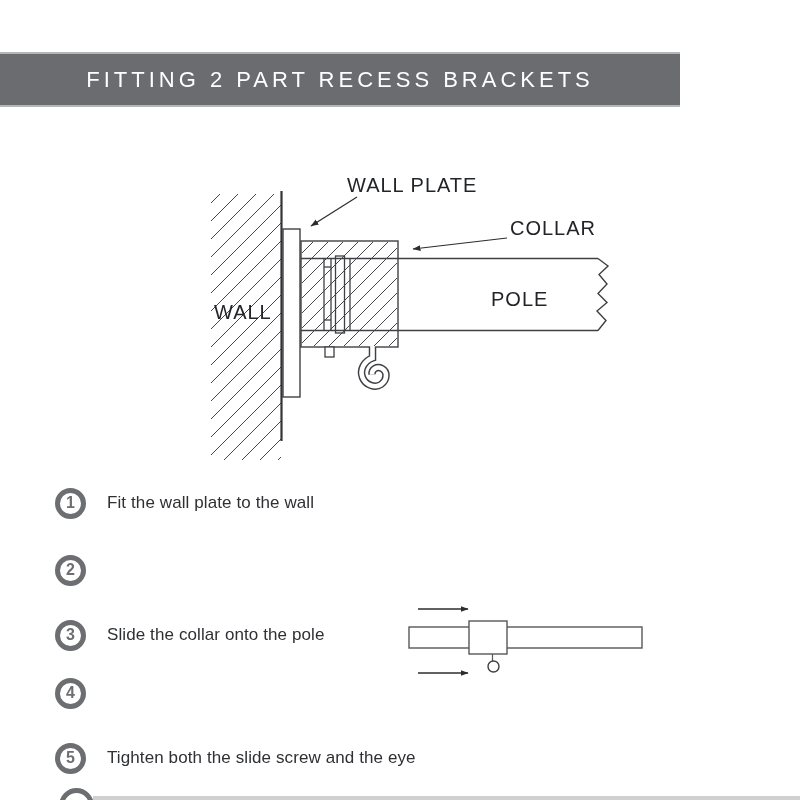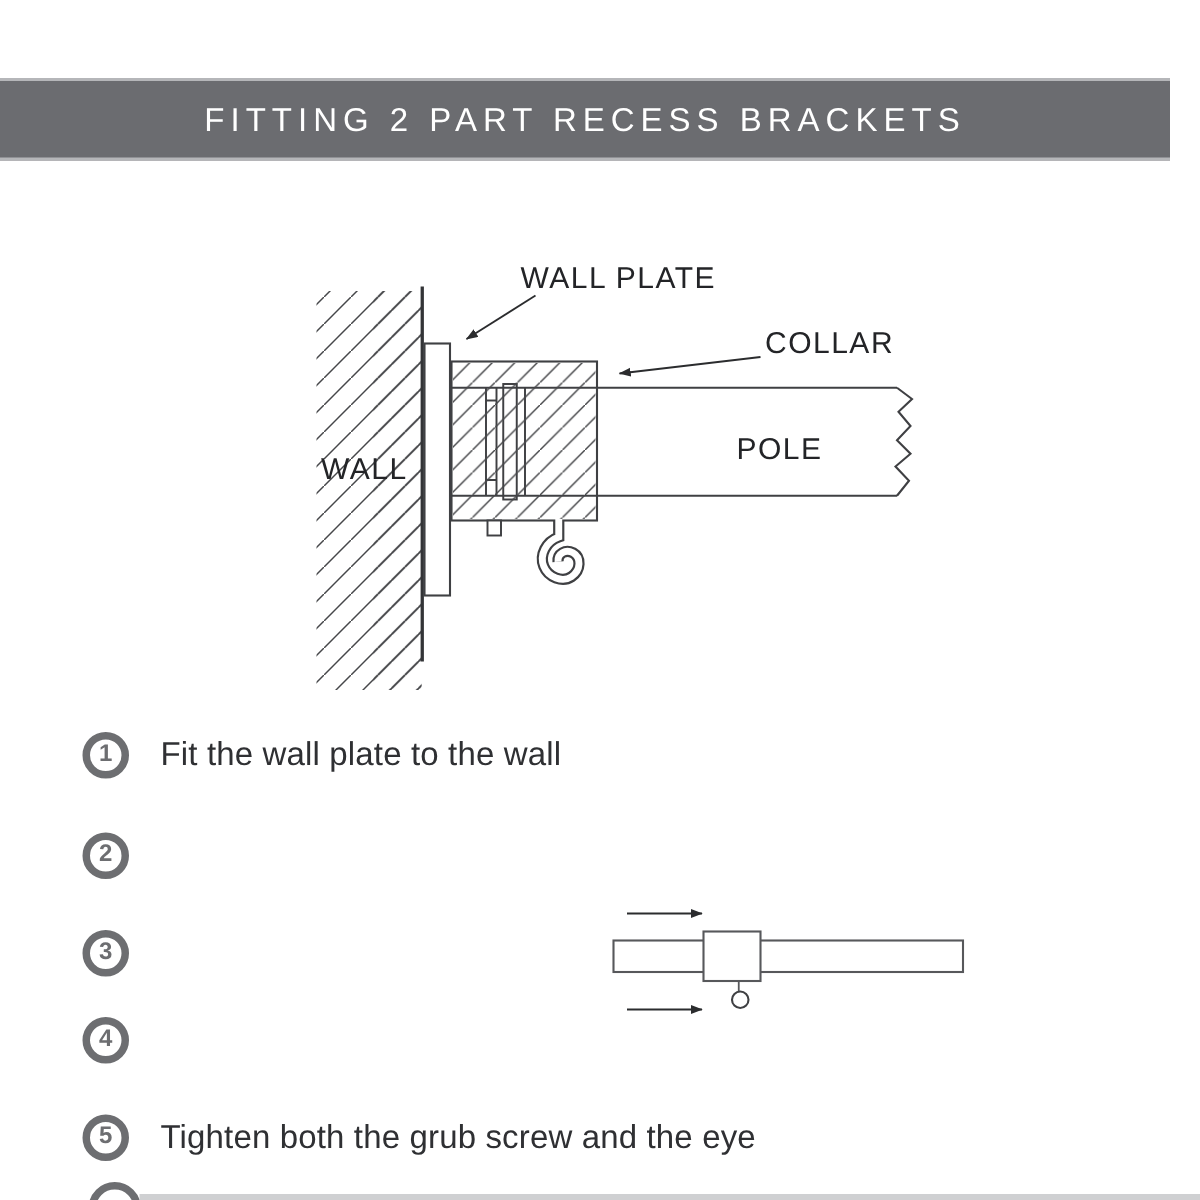--- a/index.html
+++ b/index.html
@@ -4,21 +4,21 @@
 <style>
   html,body{margin:0;padding:0;}
   body{
     width:800px;height:800px;position:relative;overflow:hidden;
     background:#ffffff;
     font-family:"Liberation Sans", sans-serif;
     -webkit-font-smoothing:antialiased;
   }
   
   .header-bar{
-    position:absolute;left:0;top:52px;width:780px;height:55px;
+    position:absolute;left:0;top:52px;width:680px;height:55px;
     background:#6b6c70;
     border-top:2px solid #b5b6b9;border-bottom:2px solid #b5b6b9;
     box-sizing:border-box;
     display:flex;align-items:center;justify-content:center;
   }
   .header-bar .title{
     color:#ffffff;font-size:22px;font-weight:400;
     letter-spacing:4px;white-space:pre;
   }
   
@@ -34,21 +34,21 @@
   }
   .step-badge{
     flex:0 0 auto;width:31px;height:31px;box-sizing:border-box;
     border:5px solid #6d6e71;border-radius:50%;
     display:flex;align-items:center;justify-content:center;
   }
   .step-badge span{
     color:#6d6e71;font-size:16px;font-weight:bold;line-height:1;
   }
   .step-text{
-    color:#2f3033;font-size:22px;letter-spacing:0.1px;white-space:pre;
+    color:#2f3033;font-size:17px;letter-spacing:0.1px;white-space:pre;
   }
   
   .next-badge-partial{
     position:absolute;left:59px;top:788px;width:35px;height:35px;
     box-sizing:border-box;border:5px solid #6d6e71;border-radius:50%;
     background:#ffffff;
   }
   .next-bar-partial{
     position:absolute;left:93px;top:796px;width:707px;height:4px;
     background:#cfd0d2;
@@ -140,29 +140,30 @@
 <div class="step-row" style="top:553px">
   <div class="step-badge">
     <span>2</span>
   </div>
 </div>
 
 <div class="step-row" style="top:618px">
   <div class="step-badge">
     <span>3</span>
   </div>
+  <div class="step-text">Slide the collar onto the pole</div>
 </div>
 
 <div class="step-row" style="top:676px">
   <div class="step-badge">
     <span>4</span>
   </div>
 </div>
 
 <div class="step-row" style="top:741px">
   <div class="step-badge">
     <span>5</span>
   </div>
-  <div class="step-text">Tighten both the grub screw and the eye</div>
+  <div class="step-text">Tighten both the slide screw and the eye</div>
 </div>
 
 <div class="next-badge-partial"></div>
 <div class="next-bar-partial"></div>
 
 </body></html>

